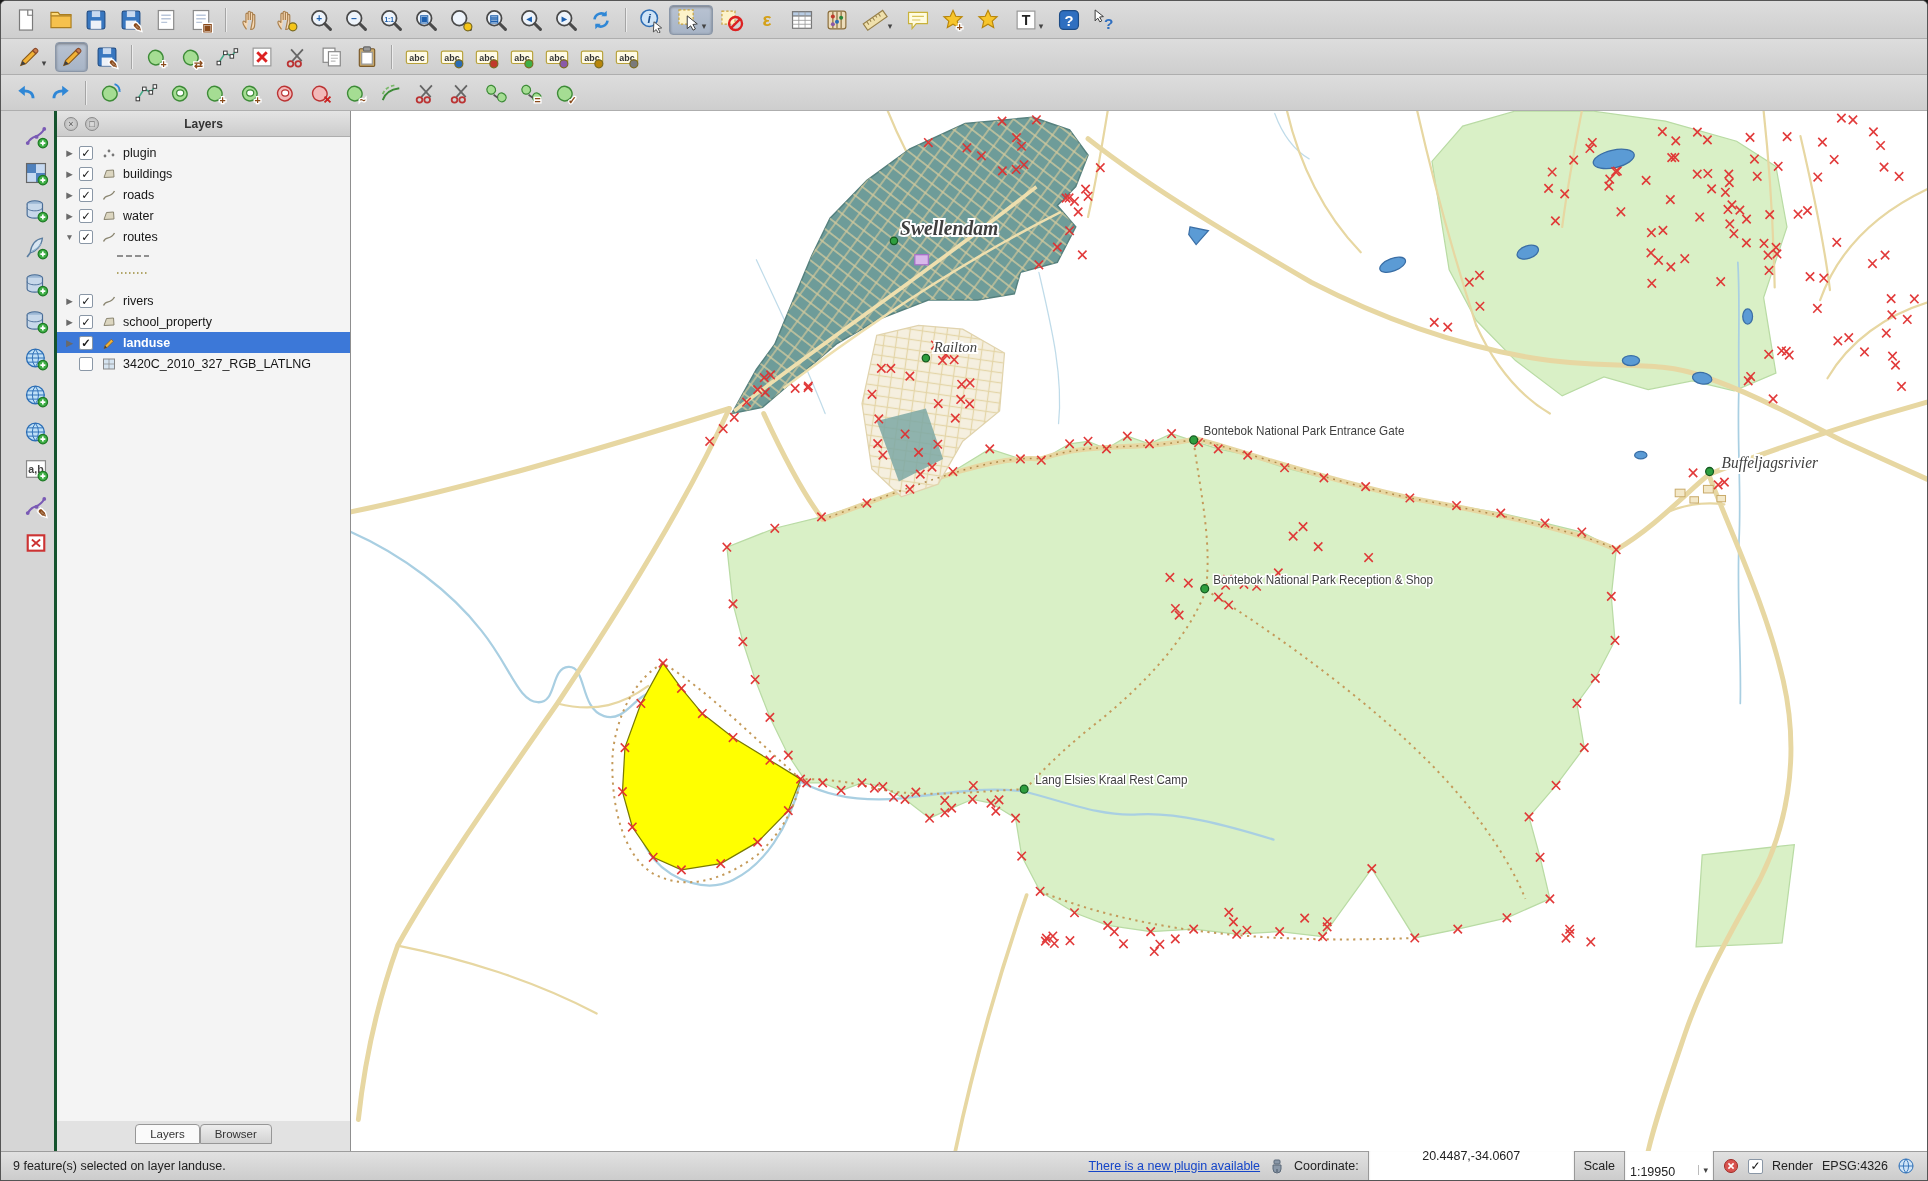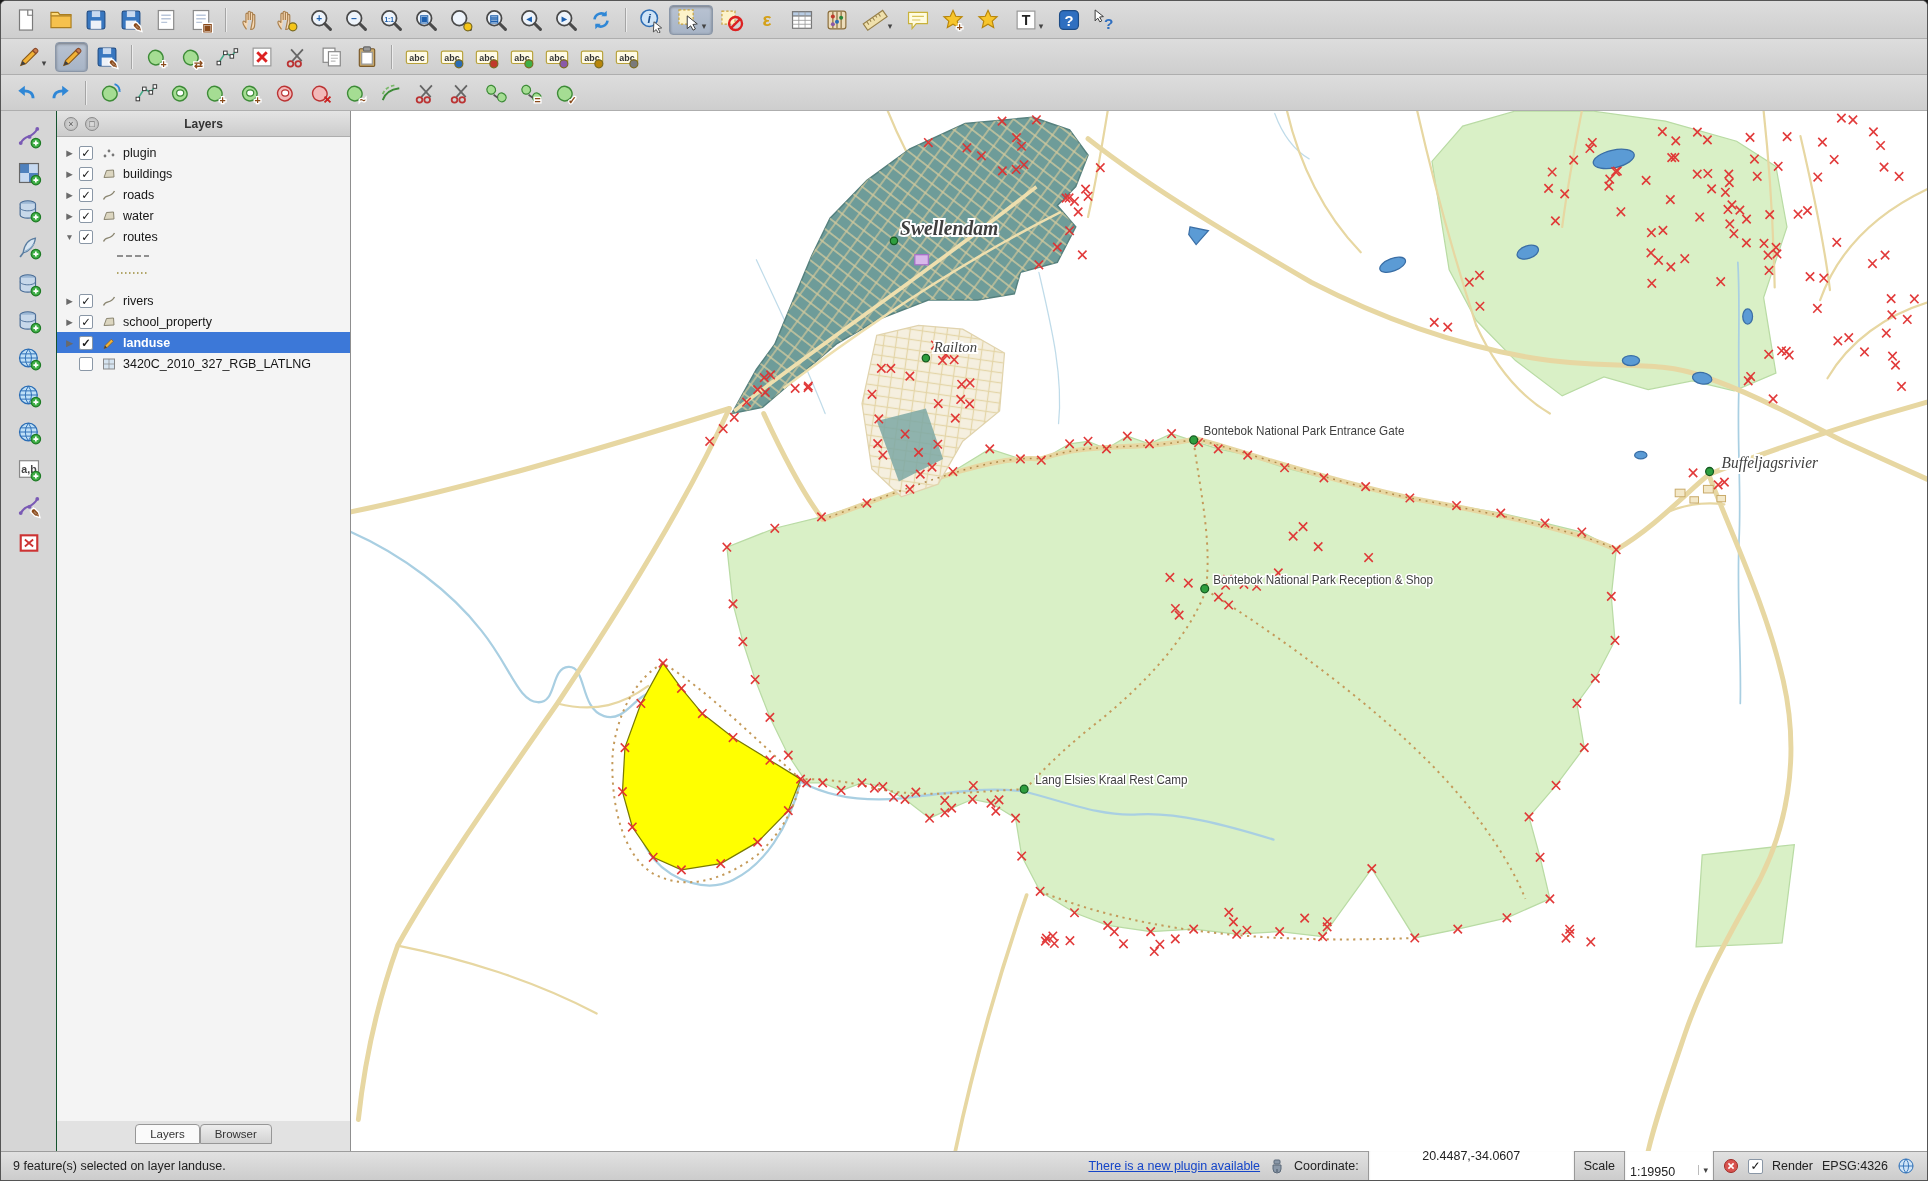--- a/index.html
+++ b/index.html
@@ -21,21 +21,21 @@
   #tb3{height:36px;flex:0 0 36px}
   .tb-btn{width:33px;height:30px;display:flex;align-items:center;justify-content:center;border-radius:4px;border:1px solid transparent;flex:0 0 auto}
   .tb-btn.has-dd{width:44px}
   .tb-btn svg{width:26px;height:26px}
   .tb-btn.active{background:linear-gradient(#b9c3d2,#a7b4c6);box-shadow:inset 0 1px 3px rgba(0,0,0,.4);border:1px solid #8b97a8}
   .tb-sep{width:1px;height:24px;background:#a5a5a5;box-shadow:1px 0 0 #ececec;margin:0 6px;flex:0 0 1px}
   .dd{font-size:9px;color:#444;align-self:flex-end;padding-bottom:3px}
 
   
   .main{flex:1;display:flex;min-height:0}
-  .side-toolbar{width:56px;flex:0 0 56px;background:#d6d6d6;border-right:1px solid #14532d;display:flex;flex-direction:column;align-items:center;padding-top:10px;gap:7px}
+  .side-toolbar{width:56px;flex:0 0 56px;background:#d6d6d6;border-right:3px solid #14532d;display:flex;flex-direction:column;align-items:flex-end;padding-top:10px;gap:7px}
   .side-toolbar .tb-btn{width:36px;height:30px}
 
   .layers-panel{width:294px;flex:0 0 294px;background:#e2e2e2;border-right:1px solid #8f8f8f;display:flex;flex-direction:column}
   .panel-header{height:26px;flex:0 0 26px;background:linear-gradient(#e4e4e4,#cccccc);border-bottom:1px solid #adadad;display:flex;align-items:center;position:relative}
   .panel-btn{width:14px;height:14px;border-radius:50%;background:radial-gradient(#dcdcdc,#b5b5b5);border:1px solid #8a8a8a;margin-left:7px;font-size:9px;line-height:12px;text-align:center;color:#555}
   .panel-title{position:absolute;left:0;right:0;text-align:center;font-size:12px;font-weight:bold;color:#333}
   .layer-tree{flex:1;background:#f4f4f4;padding-top:5px;overflow:hidden}
   .layer-row{height:21px;display:flex;align-items:center;font-size:12.5px;color:#161616;white-space:nowrap}
   .layer-row .tree-arrow{width:15px;margin-left:5px;font-size:8.5px;color:#6a6a6a;text-align:center;flex:0 0 15px}
   .layer-row .cb{width:14px;height:14px;border:1px solid #8a97a6;background:#fff;border-radius:2px;font-size:11.5px;line-height:12px;text-align:center;color:#1a1a1a;margin:0 6px 0 2px;flex:0 0 14px}

